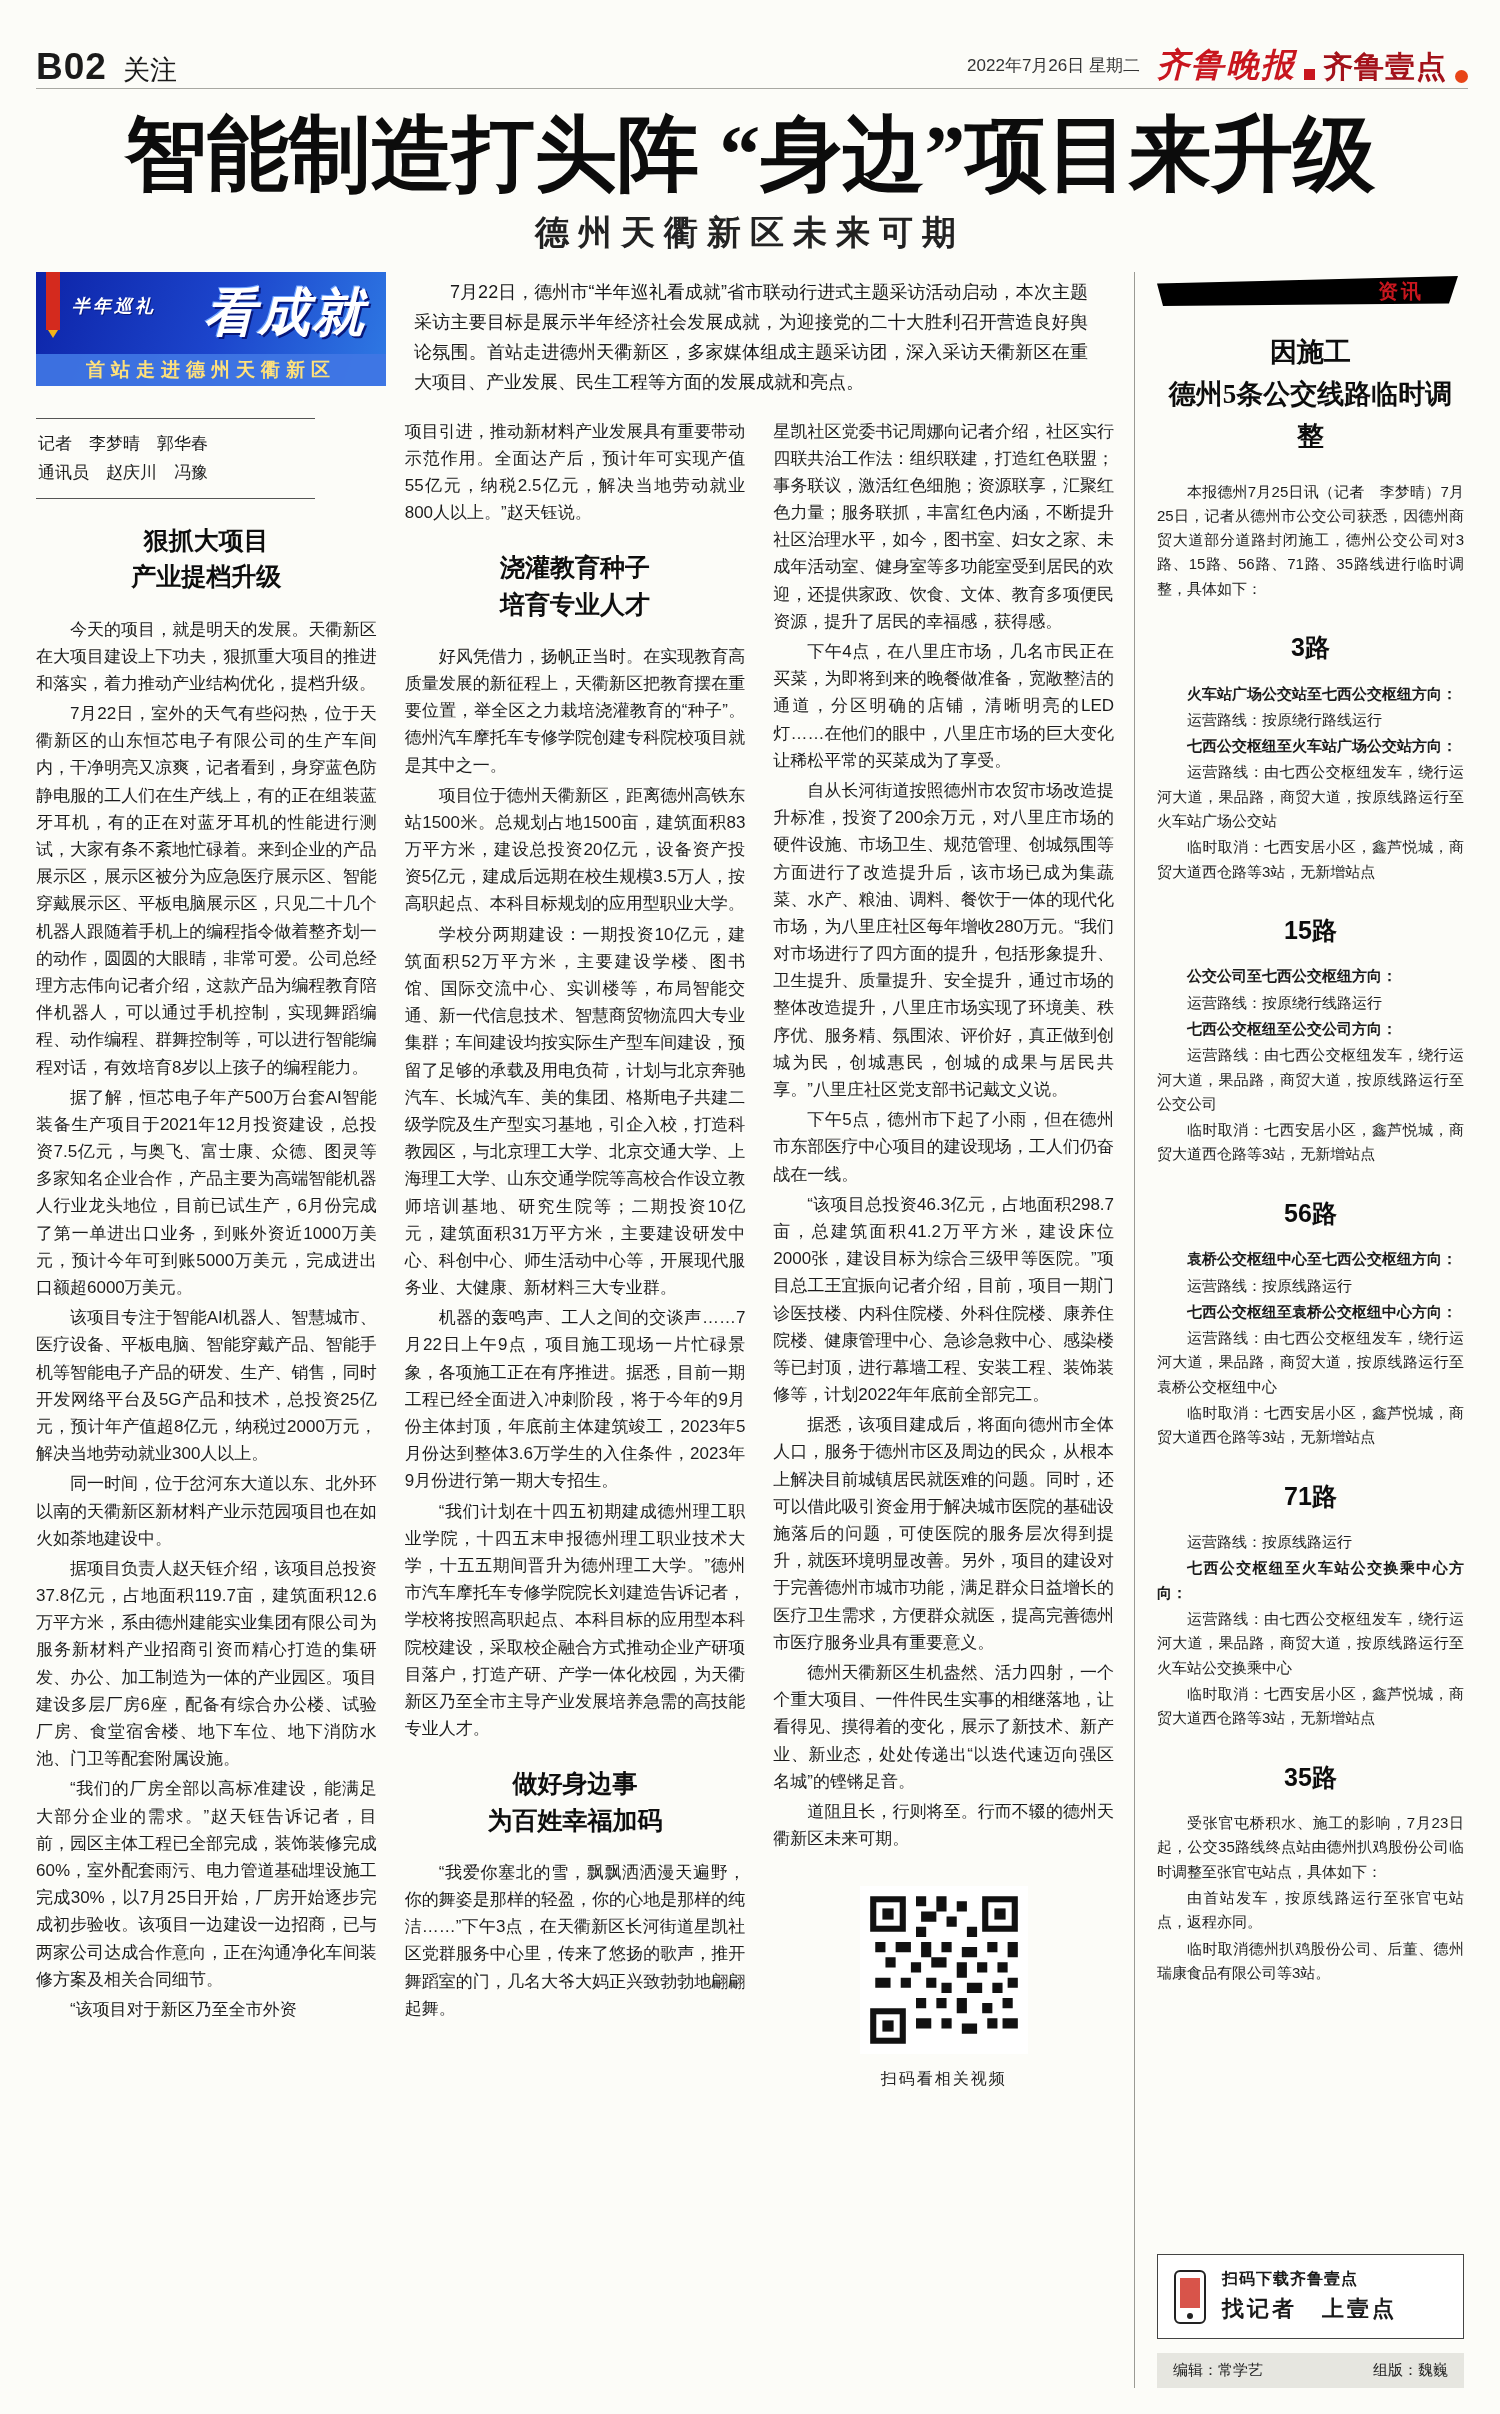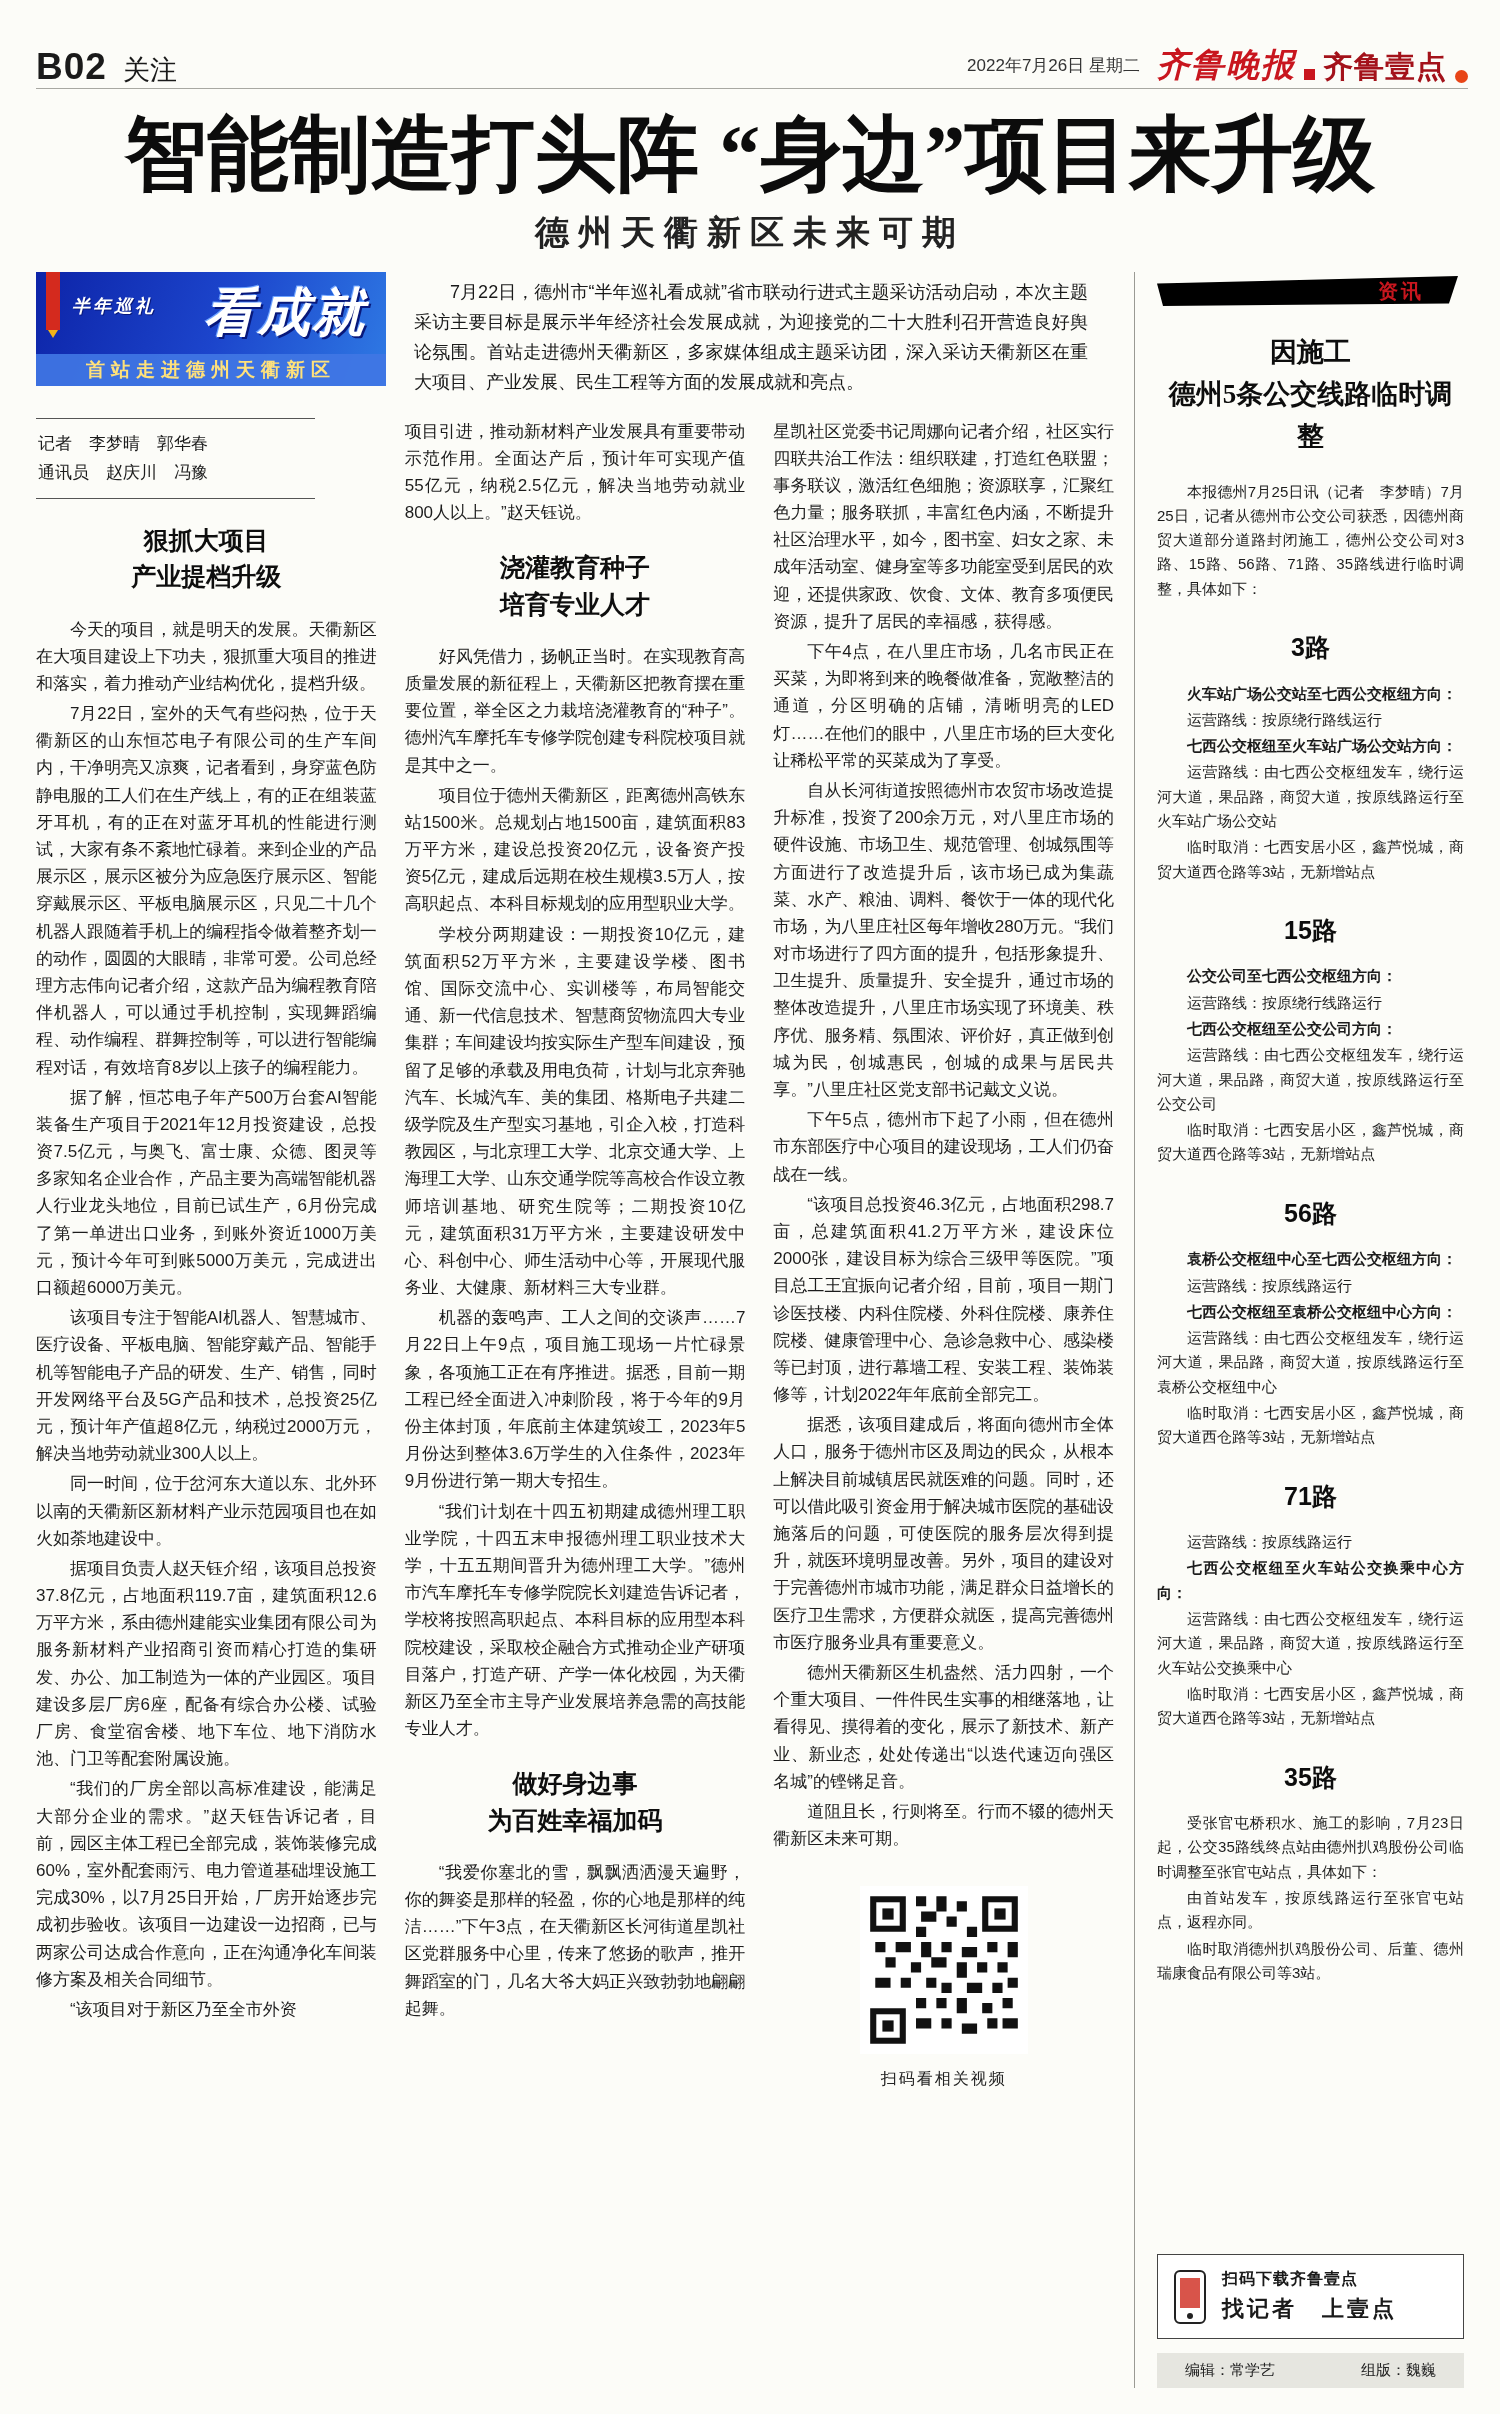--- a/index.html
+++ b/index.html
@@ -84,21 +84,21 @@
   .sb-footer { margin-top:auto; }
   .download-box { border:1px solid #444; display:flex; align-items:center; gap:16px;
                   padding:14px 16px; margin-top:30px; background:#fff; }
   .phone-icon { width:32px; height:54px; border:2px solid #222; border-radius:6px;
                 position:relative; flex-shrink:0; background:#fff; }
   .phone-icon:before { content:""; position:absolute; left:4px; top:6px; right:4px; bottom:14px; background:#d8544a; }
   .phone-icon:after { content:""; position:absolute; left:50%; bottom:3px; width:6px; height:6px;
                 margin-left:-3px; border-radius:50%; background:#222; }
   .dl-text .dl1 { font-size:16px; font-weight:bold; letter-spacing:1px; }
   .dl-text .dl2 { font-size:22px; font-weight:bold; letter-spacing:3px; margin-top:4px; }
-  .credits { margin-top:14px; background:#e6e6e0; padding:8px 28px; font-size:15px;
+  .credits { margin-top:14px; background:#e6e6e0; padding:8px 16px; font-size:15px;
              display:flex; justify-content:space-between; color:#222; }
 </style>
 </head>
 <body>
 
 <div class="page">
 
   <header class="header">
     <span class="page-no">B02</span>
     <span class="section-name">关注</span>

